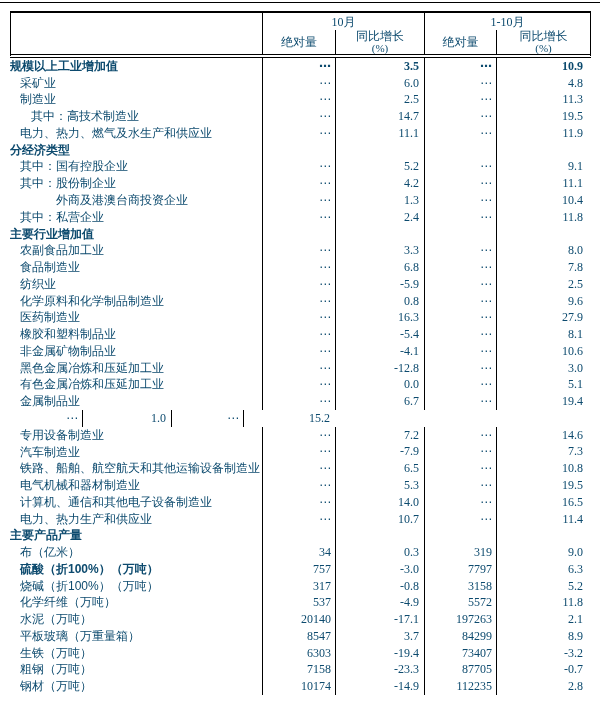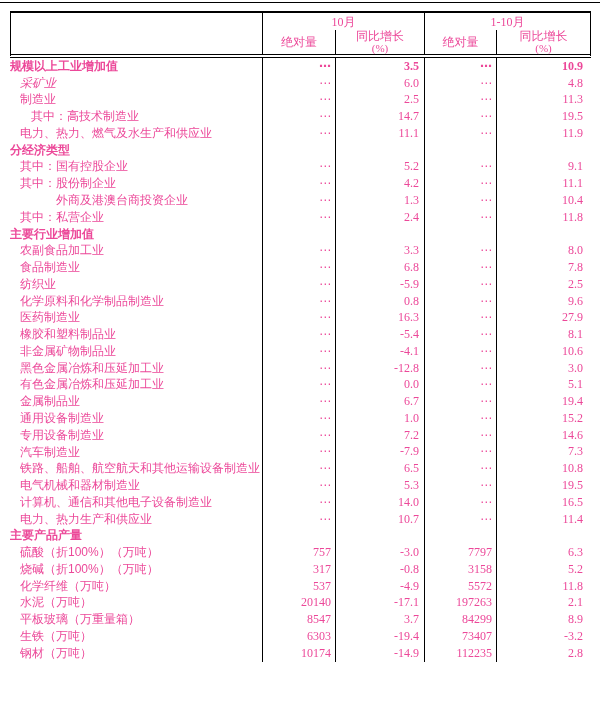--- a/index.html
+++ b/index.html
@@ -1,20 +1,20 @@
 <!DOCTYPE html>
 <html><head>
 <meta charset="utf-8">
 <style>
   html,body{margin:0;padding:0;}
   .page{
     position:relative;
     width:600px;height:728px;
     background:#ffffff;
-    color:#ec4899;
+    color:#0c4a6e;
     font-family:"Liberation Sans","DejaVu Sans",sans-serif;
     overflow:hidden;
   }
   .top-rule{
     position:absolute;left:0;top:2px;width:600px;height:0;
     border-top:1px solid #000;
   }
   .stat-table{
     position:absolute;left:10px;top:11px;width:581px;
   }
@@ -105,21 +105,21 @@
             <span class="num">3.5</span>
           </div>
           <div class="td td-c3">
             <span class="num">⋯</span>
           </div>
           <div class="td td-c4">
             <span class="num">10.9</span>
           </div>
         </div>
         <div class="trow">
-          <div class="td td-label" style="padding-left: 10px; font-style: italic;">采矿业</div>
+          <div class="td td-label" style="padding-left: 10px;">采矿业</div>
           <div class="td td-c1">
             <span class="num">⋯</span>
           </div>
           <div class="td td-c2">
             <span class="num">6.0</span>
           </div>
           <div class="td td-c3">
             <span class="num">⋯</span>
           </div>
           <div class="td td-c4">
@@ -405,21 +405,20 @@
             <span class="num">6.7</span>
           </div>
           <div class="td td-c3">
             <span class="num">⋯</span>
           </div>
           <div class="td td-c4">
             <span class="num">19.4</span>
           </div>
         </div>
         <div class="trow">
-          <div class="td td-label" style="padding-left: 10px;">通用设备制造业</div>
           <div class="td td-c1">
             <span class="num">⋯</span>
           </div>
           <div class="td td-c2">
             <span class="num">1.0</span>
           </div>
           <div class="td td-c3">
             <span class="num">⋯</span>
           </div>
           <div class="td td-c4">
@@ -525,21 +524,36 @@
             <span class="num"></span>
           </div>
           <div class="td td-c3">
             <span class="num"></span>
           </div>
           <div class="td td-c4">
             <span class="num"></span>
           </div>
         </div>
         <div class="trow">
-          <div class="td td-label" style="padding-left: 10px;">硫酸（折100%）（万吨）</div>
+          <div class="td td-label" style="padding-left: 10px;">布（亿米）</div>
+          <div class="td td-c1">
+            <span class="num">34</span>
+          </div>
+          <div class="td td-c2">
+            <span class="num">0.3</span>
+          </div>
+          <div class="td td-c3">
+            <span class="num">319</span>
+          </div>
+          <div class="td td-c4">
+            <span class="num">9.0</span>
+          </div>
+        </div>
+        <div class="trow">
+          <div class="td td-label" style="padding-left: 10px; font-weight: bold;">硫酸（折100%）（万吨）</div>
           <div class="td td-c1">
             <span class="num">757</span>
           </div>
           <div class="td td-c2">
             <span class="num">-3.0</span>
           </div>
           <div class="td td-c3">
             <span class="num">7797</span>
           </div>
           <div class="td td-c4">
@@ -612,20 +626,35 @@
             <span class="num">6303</span>
           </div>
           <div class="td td-c2">
             <span class="num">-19.4</span>
           </div>
           <div class="td td-c3">
             <span class="num">73407</span>
           </div>
           <div class="td td-c4">
             <span class="num">-3.2</span>
+          </div>
+        </div>
+        <div class="trow">
+          <div class="td td-label" style="padding-left: 10px;">粗钢（万吨）</div>
+          <div class="td td-c1">
+            <span class="num">7158</span>
+          </div>
+          <div class="td td-c2">
+            <span class="num">-23.3</span>
+          </div>
+          <div class="td td-c3">
+            <span class="num">87705</span>
+          </div>
+          <div class="td td-c4">
+            <span class="num">-0.7</span>
           </div>
         </div>
         <div class="trow">
           <div class="td td-label" style="padding-left: 10px;">钢材（万吨）</div>
           <div class="td td-c1">
             <span class="num">10174</span>
           </div>
           <div class="td td-c2">
             <span class="num">-14.9</span>
           </div>

